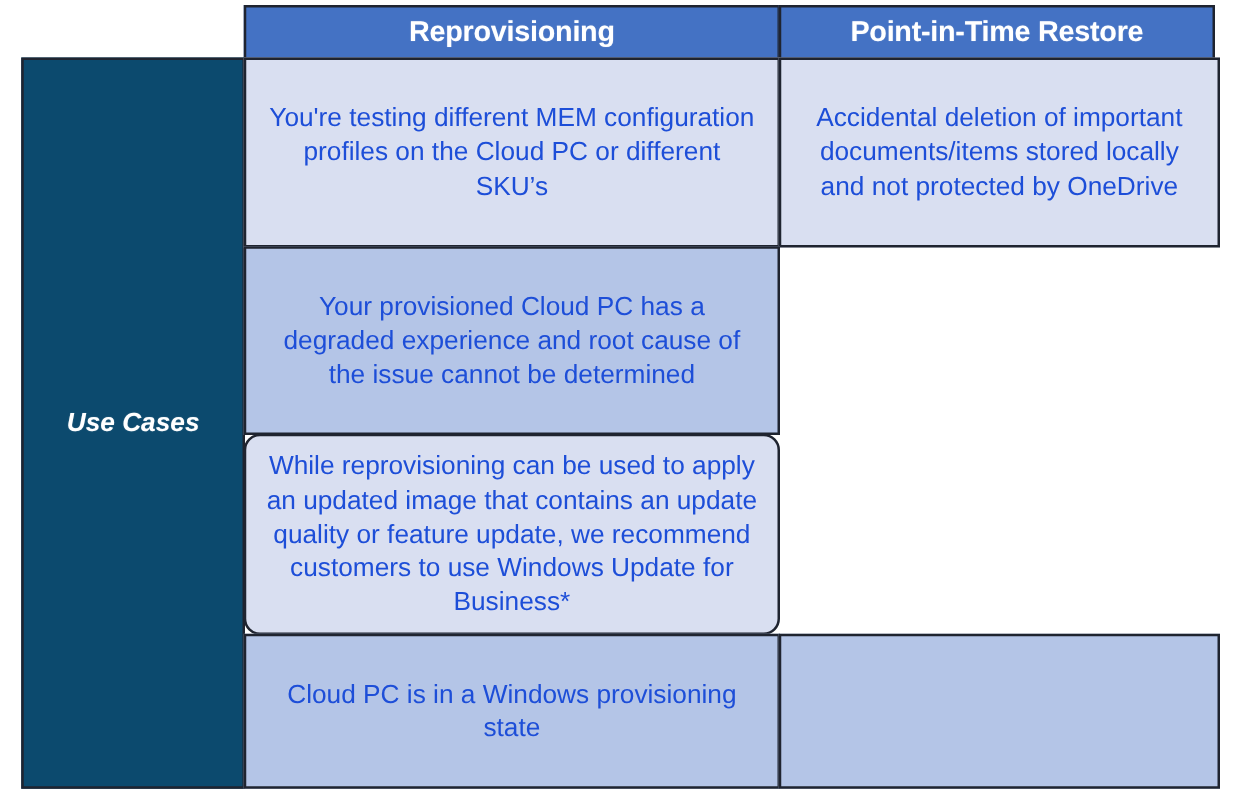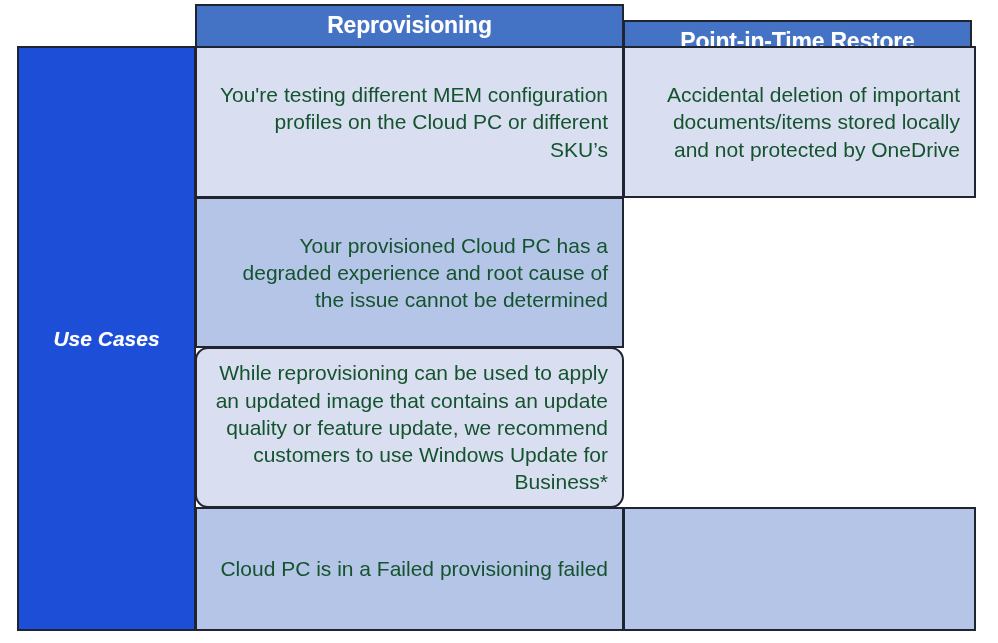--- a/index.html
+++ b/index.html
@@ -45,45 +45,44 @@
     text-shadow: 0 0 1px rgba(255,255,255,0.35);
   }
   #header-reprovisioning {
     left: 195px;
     top: 4px;
     width: 429px;
     height: 44px;
   }
   #header-pitr {
     left: 623px;
-    top: 20px;
+    top: 4px;
     width: 349px;
     height: 44px;
   }
 
   
   #row-label-use-cases {
     left: 17px;
     top: 46px;
     width: 179px;
     height: 585px;
-    background: #1d4ed8;
+    background: #0c4a6e;
     color: #ffffff;
     font-style: italic;
     font-weight: bold;
     font-size: 21px;
     text-shadow: 0 0 1px rgba(255,255,255,0.35);
   }
 
   
   .body-cell {
-    color: #14532d;
+    color: #1d4ed8;
     font-size: 21px;
     padding: 4px 14px;
-    text-align: right;
   }
   .body-cell .cell-text {
     display: block;
     width: 100%;
   }
   .shade-light { background: #D9DFF1; }
   .shade-medium { background: #B4C5E7; }
 
   .col-left  { left: 195px; width: 429px; }
   .col-right { left: 623px; width: 353px; }
@@ -119,19 +118,19 @@
 
   <div class="cell body-cell shade-medium col-left row-2">
     <span class="cell-text">Your provisioned Cloud PC has a degraded experience and root cause of the issue cannot be determined</span>
   </div>
 
   <div class="cell body-cell shade-light col-left row-3">
     <span class="cell-text">While reprovisioning can be used to apply an updated image that contains an update quality or feature update, we recommend customers to use Windows Update for Business*</span>
   </div>
 
   <div class="cell body-cell shade-medium col-left row-4">
-    <span class="cell-text">Cloud PC is in a Failed provisioning failed</span>
+    <span class="cell-text">Cloud PC is in a Windows provisioning state</span>
   </div>
   <div class="cell body-cell shade-medium col-right row-4">
     <span class="cell-text"></span>
   </div>
 
 </div>
 
 </body></html>

